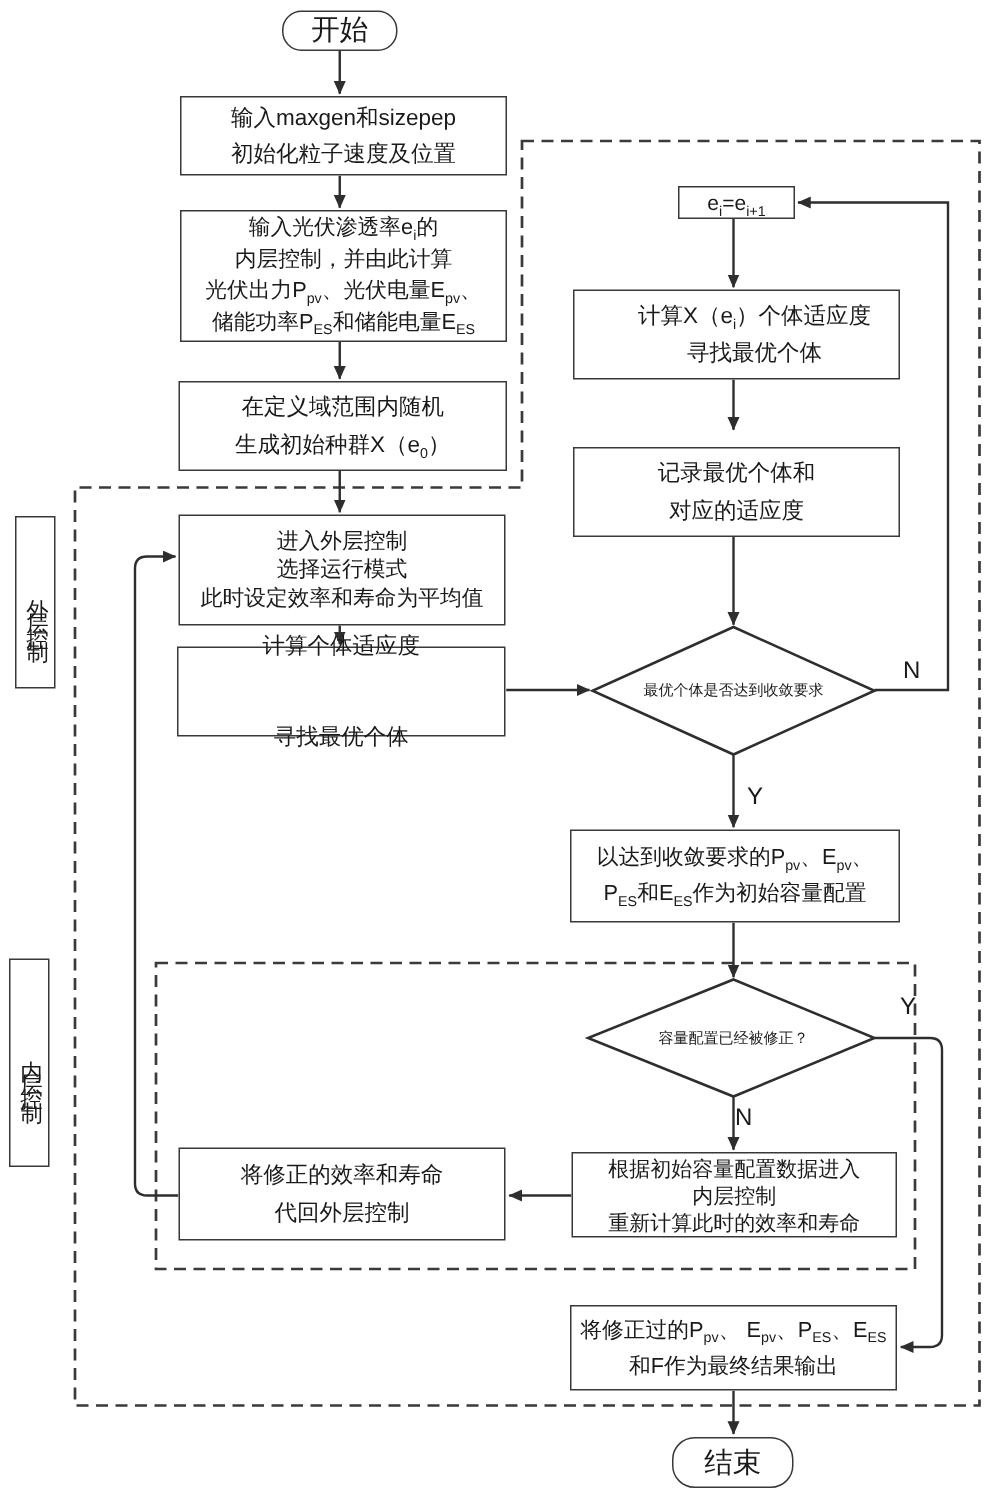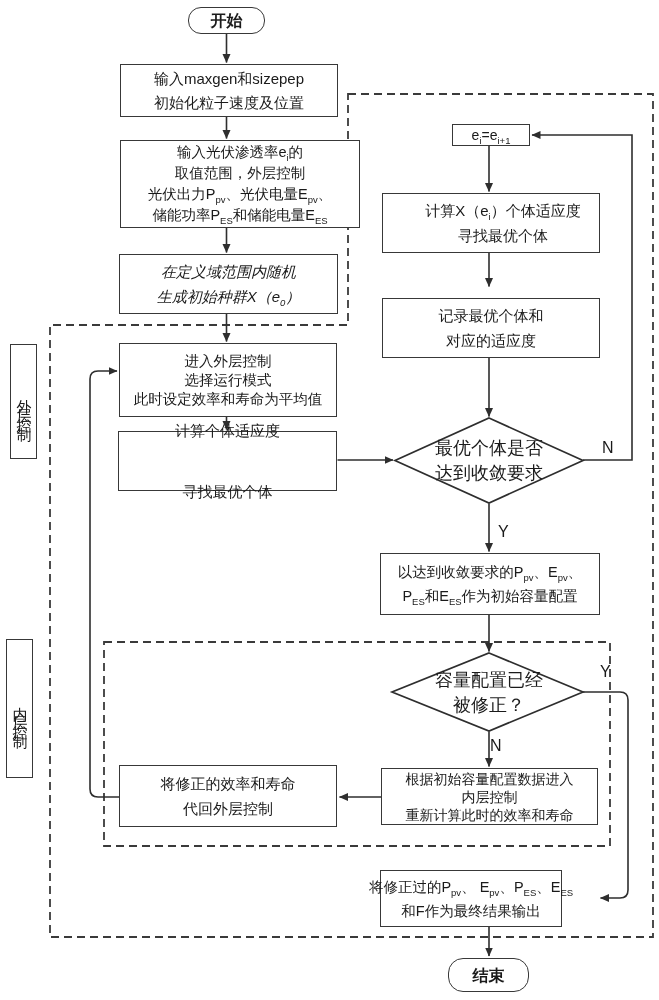--- a/index.html
+++ b/index.html
@@ -4,23 +4,23 @@
 <style>
   html,body{margin:0;padding:0;background:#fff;}
   body{font-family:"Liberation Sans","DejaVu Sans",sans-serif;color:#1a1a1a;}
   .stage{position:relative;width:659px;height:1000px;background:#fff;overflow:hidden;}
   .lines-svg{position:absolute;left:0;top:0;width:659px;height:1000px;}
   .node{position:absolute;box-sizing:border-box;border:1.6px solid #383838;background:#fff;
         display:flex;flex-direction:column;justify-content:center;align-items:center;
         text-align:center;font-size:15px;line-height:21px;}
   .node .ln{white-space:nowrap;}
   sub{font-size:9.5px;line-height:0;}
-  .term{border-radius:13px;font-size:16px;font-weight:bold;}
-  .dtext{position:absolute;border:none;background:transparent;display:flex;flex-direction:column;
-         justify-content:center;align-items:center;text-align:right;font-size:18px;line-height:25px;}
+  .term{border-radius:13px;font-size:19px;}
+  .dtext{position:absolute;border:none;background:transparent;display:flex;flex-direction:row;
+         justify-content:center;align-items:center;text-align:center;font-size:10px;line-height:25px;}
   .branch{position:absolute;font-size:16px;}
   .vlabel{position:absolute;box-sizing:border-box;border:1.5px solid #383838;background:#fff;
           writing-mode:vertical-rl;text-orientation:upright;font-size:15px;
           display:flex;align-items:center;justify-content:center;letter-spacing:9px;padding-top:8px;}
 </style>
 </head>
 <body>
 
 <div class="stage">
 
@@ -63,28 +63,28 @@
   </div>
   <div class="node term" style="left:448px;top:958px;width:81px;height:34px;border-radius:15px;">
     <div class="ln">结束</div>
   </div>
 
   <div class="node" style="left:120px;top:64px;width:218px;height:53px;line-height:24px;">
     <div class="ln">输入maxgen和sizepep</div>
     <div class="ln">初始化粒子速度及位置</div>
   </div>
 
-  <div class="node" style="left:120px;top:140px;width:240px;height:88px;font-size:14.5px;line-height:21px;">
+  <div class="node" style="left:120px;top:140px;width:218px;height:88px;font-size:14.5px;line-height:21px;">
     <div class="ln">输入光伏渗透率e<sub>i</sub>的</div>
-    <div class="ln">取值范围，外层控制</div>
+    <div class="ln">内层控制，并由此计算</div>
     <div class="ln">光伏出力P<sub>pv</sub>、光伏电量E<sub>pv</sub>、</div>
     <div class="ln">储能功率P<sub>ES</sub>和储能电量E<sub>ES</sub></div>
   </div>
 
-  <div class="node" style="left:119px;top:254px;width:219px;height:60px;line-height:25px;font-style:italic;">
+  <div class="node" style="left:119px;top:254px;width:219px;height:60px;line-height:25px;">
     <div class="ln">在定义域范围内随机</div>
     <div class="ln">生成初始种群X（e<sub>0</sub>）</div>
   </div>
 
   <div class="node" style="left:119px;top:343px;width:218px;height:74px;font-size:14.5px;line-height:19px;">
     <div class="ln">进入外层控制</div>
     <div class="ln">选择运行模式</div>
     <div class="ln">此时设定效率和寿命为平均值</div>
   </div>
 
@@ -126,21 +126,21 @@
     <div class="ln">容量配置已经</div>
     <div class="ln">被修正？</div>
   </div>
 
   <div class="node" style="left:381px;top:768px;width:217px;height:57px;font-size:14px;line-height:18px;text-align:right;">
     <div class="ln">根据初始容量配置数据进入</div>
     <div class="ln">内层控制</div>
     <div class="ln">重新计算此时的效率和寿命</div>
   </div>
 
-  <div class="node" style="left:380px;top:870px;width:182px;height:57px;font-size:14.5px;line-height:24px;">
+  <div class="node" style="left:380px;top:870px;width:218px;height:57px;font-size:14.5px;line-height:24px;">
     <div class="ln">将修正过的P<sub>pv</sub>、 E<sub>pv</sub>、P<sub>ES</sub>、E<sub>ES</sub></div>
     <div class="ln">和F作为最终结果输出</div>
   </div>
 
   <div class="branch" style="left:602px;top:439px;">N</div>
   <div class="branch" style="left:498px;top:523px;">Y</div>
   <div class="branch" style="left:600px;top:663px;">Y</div>
   <div class="branch" style="left:490px;top:737px;">N</div>
 
   <div class="vlabel" style="left:10px;top:344px;width:27px;height:115px;">外层控制</div>

